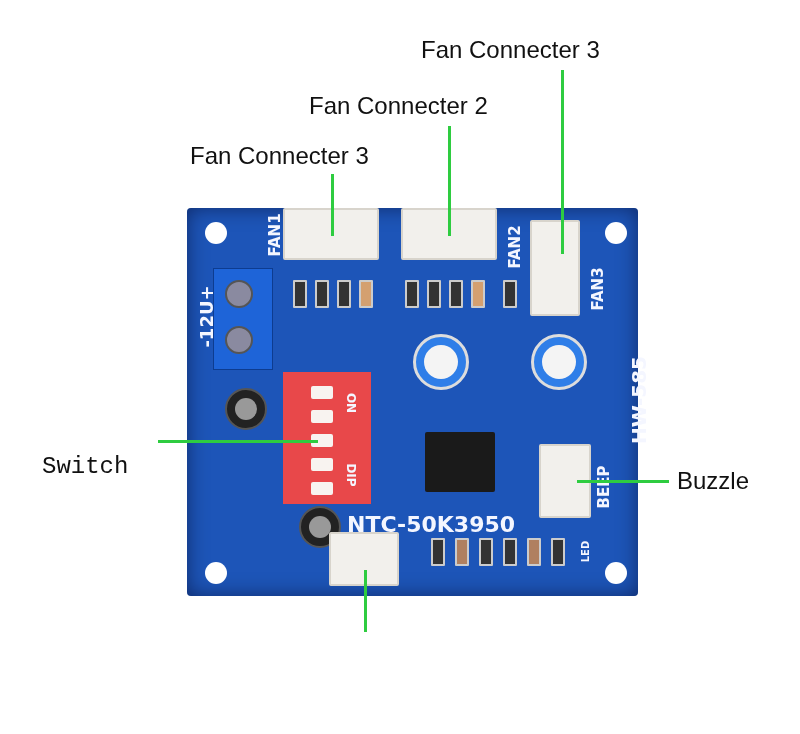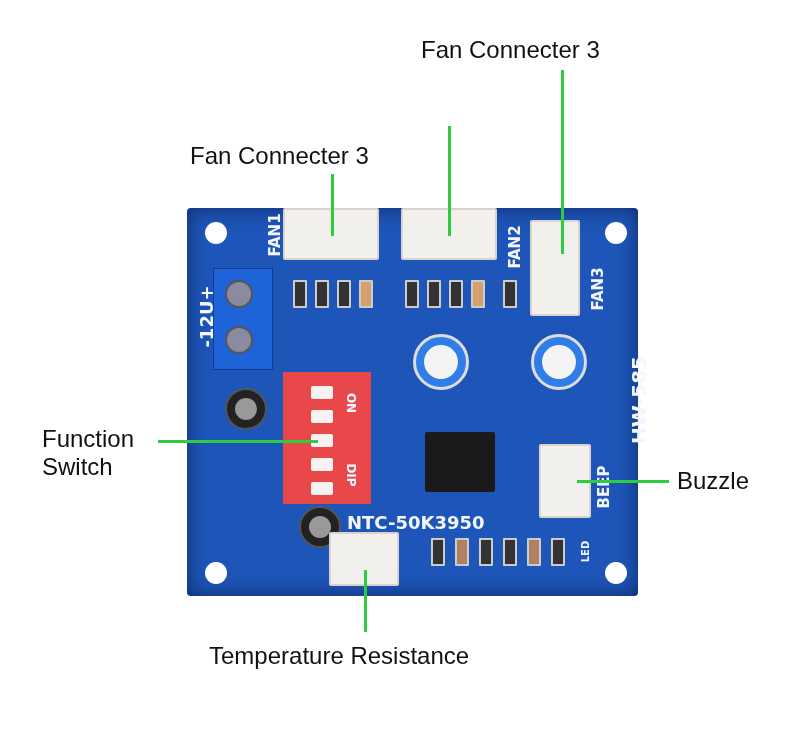--- a/index.html
+++ b/index.html
@@ -20,25 +20,24 @@
   .pot::after { content:""; position:absolute; left:8px; top:8px; width:34px; height:34px; border-radius:50%; background:#f4f4f4; }
   .cap { position:absolute; width:38px; height:38px; border-radius:50%; background:#222; border:2px solid #555; }
   .cap::after { content:""; position:absolute; left:8px; top:8px; width:22px; height:22px; border-radius:50%; background:#999; }
 </style>
 </head>
 <body>
 
 <div class="stage">
 
   <div class="lbl" style="left:190px;top:142px;">Fan Connecter 3</div>
+  <div class="lbl" style="left:309px;top:92px;">Fan Connecter 2</div>
   <div class="lbl" style="left:421px;top:36px;text-align:center;">Fan Connecter 3</div>
-  <div class="lbl" style="left:42px;top:425px;">Function</div>
-  <div class="lbl" style="left:42px;top:453px;">Switch</div>
+  <div class="lbl" style="left:42px;top:453px;font-family:Liberation Mono, monospace;">Switch</div>
   <div class="lbl" style="left:677px;top:467px;">Buzzle</div>
-  <div class="lbl" style="left:209px;top:642px;">Temperature Resistance</div>
 
   <div class="board">
     <div class="hole" style="left:18px;top:14px;"></div>
     <div class="hole" style="left:418px;top:14px;"></div>
     <div class="hole" style="left:18px;top:354px;"></div>
     <div class="hole" style="left:418px;top:354px;"></div>
 
     <div class="conn" style="left:96px;top:0px;width:92px;height:48px;"></div>
     <div class="conn" style="left:214px;top:0px;width:92px;height:48px;"></div>
     <div class="conn" style="left:343px;top:12px;width:46px;height:92px;"></div>
@@ -72,21 +71,21 @@
       <div class="sw" style="left:28px;top:14px;"></div>
       <div class="sw" style="left:28px;top:38px;"></div>
       <div class="sw" style="left:28px;top:62px;"></div>
       <div class="sw" style="left:28px;top:86px;"></div>
       <div class="sw" style="left:28px;top:110px;"></div>
       <div class="silk" style="left:58px;top:24px;font-size:12px;transform:rotate(90deg);">ON</div>
       <div class="silk" style="left:56px;top:96px;font-size:12px;transform:rotate(90deg);">DIP</div>
     </div>
 
     <div class="chip" style="left:238px;top:224px;width:70px;height:60px;"></div>
-    <div class="silk" style="left:160px;top:304px;font-size:18px;">NTC-50K3950</div>
+    <div class="silk" style="left:160px;top:304px;font-size:22px;">NTC-50K3950</div>
 
     <div class="conn" style="left:352px;top:236px;width:48px;height:70px;"></div>
     <div class="silk" style="left:396px;top:270px;font-size:15px;transform:rotate(-90deg);">BEEP</div>
 
     <div class="conn" style="left:142px;top:324px;width:66px;height:50px;"></div>
 
     <div class="res" style="left:244px;top:330px;"></div>
     <div class="res" style="left:268px;top:330px;background:#b08060;"></div>
     <div class="res" style="left:292px;top:330px;"></div>
     <div class="res" style="left:316px;top:330px;"></div>

